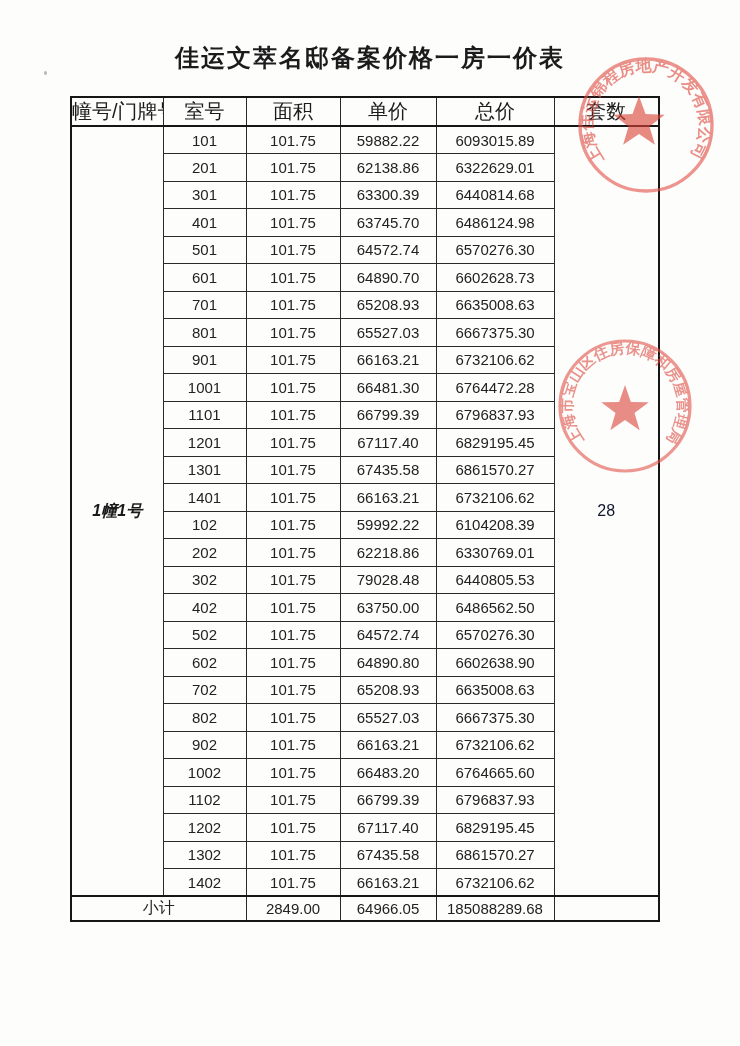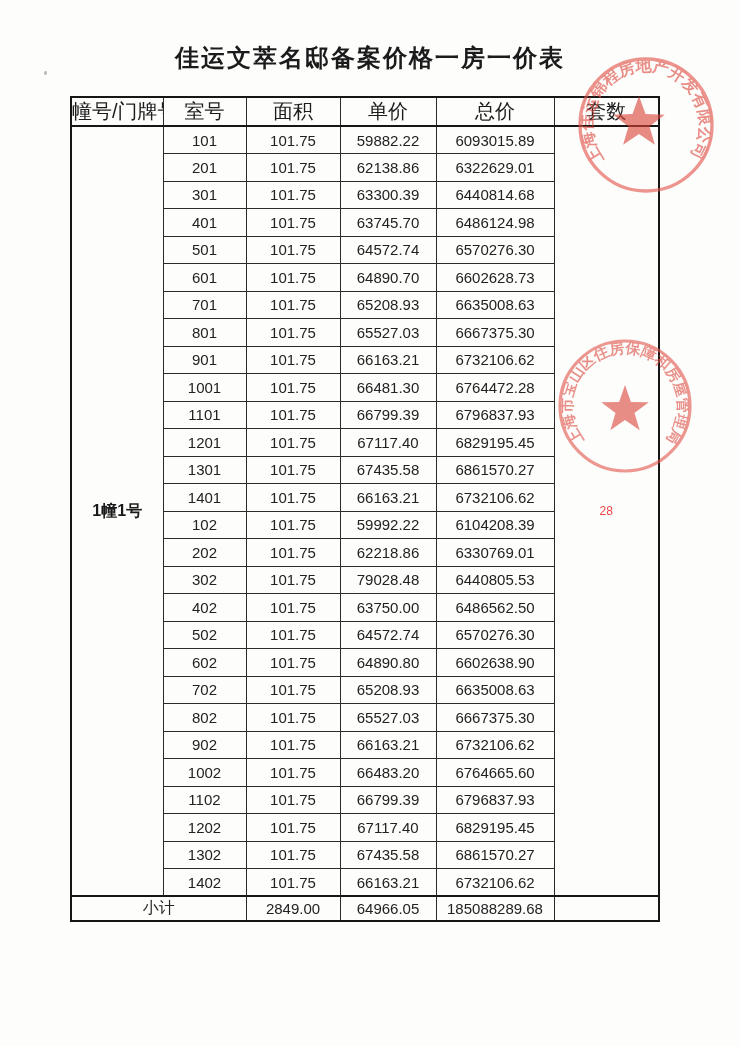--- a/index.html
+++ b/index.html
@@ -61,24 +61,25 @@
     font-weight: 400;
     font-size: 20px;
     color: #1c1c1c;
     border-bottom: 2px solid #161616;
   }
   .price-table tbody tr { height: 27.5px; }
   .price-table .building-cell {
     font-weight: 600;
     font-size: 16px;
     color: #1a1a1a;
+    font-style: italic;
   }
   .price-table .count-cell {
-    font-size: 12px;
-    color: #ef4444;
+    font-size: 16px;
+    color: #0f172a;
   }
   .price-table tfoot tr { height: 25px; }
   .price-table tfoot td {
     border-top: 2px solid #161616;
     font-size: 15px;
   }
   .price-table tfoot .subtotal-label { font-size: 16px; }
   .stamp {
     position: absolute;
     pointer-events: none;

